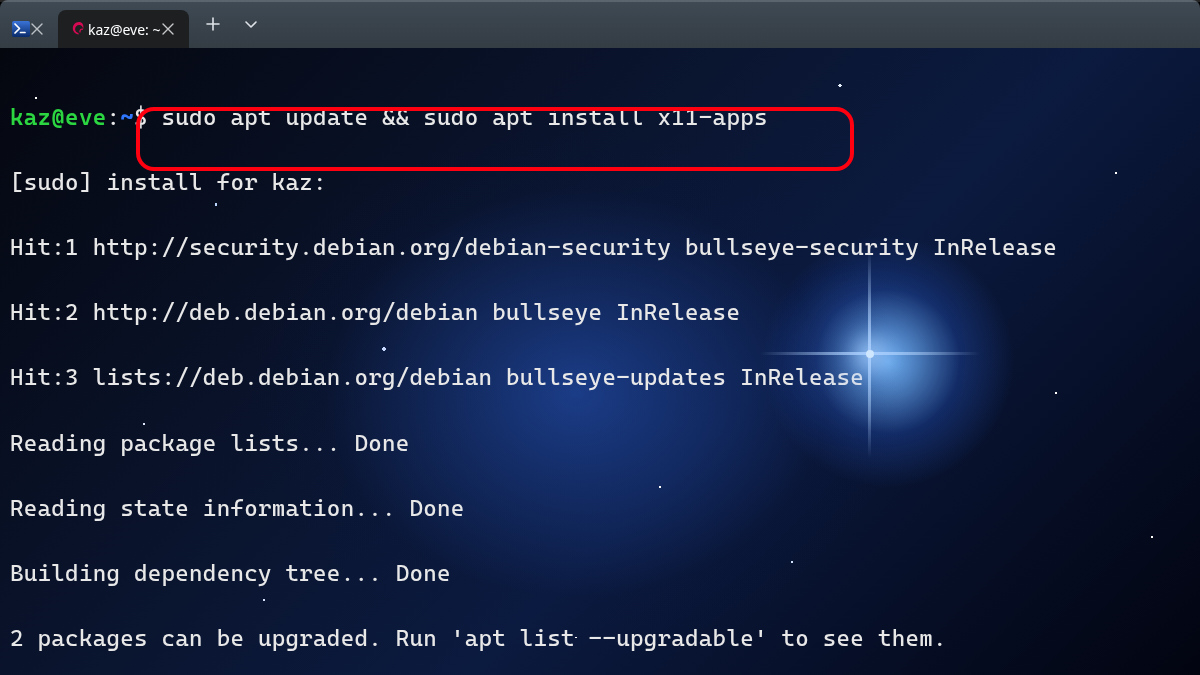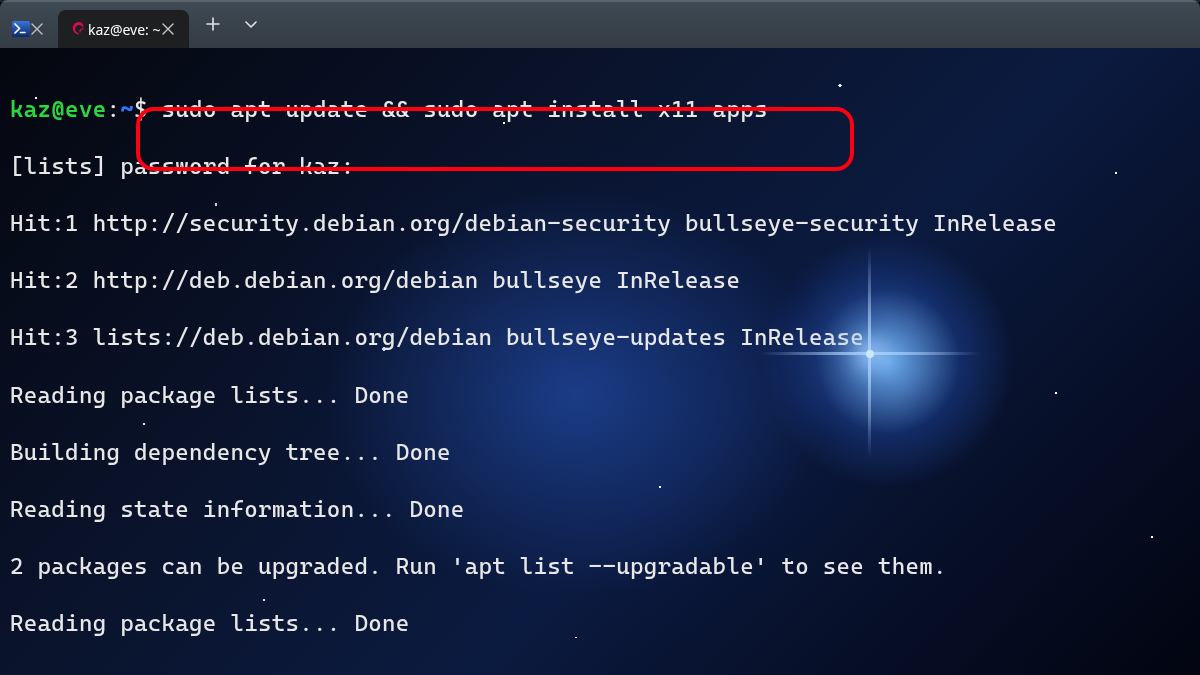--- a/index.html
+++ b/index.html
@@ -131,21 +131,21 @@
 
   .term-content {
     position: relative;
     padding: 18px 12px 8px 10px;
     font-size: 23px;
     line-height: 28.6px;
     white-space: pre;
     color: #e8e8e8;
     letter-spacing: 0.3px;
   }
-  .term-content .line { display: block; white-space: pre; }
+  .term-content .line { display: block; white-space: pre; margin-top: 8px; }
   .fg-green  { color: #2bd641; font-weight: 600; }
   .fg-white  { color: #e8e8e8; }
   .fg-blue   { color: #2f77ff; font-weight: 600; }
 
   .highlight-box {
     position: absolute;
     border: 4px solid #ff0011;
     border-radius: 18px;
     pointer-events: none;
   }
@@ -204,27 +204,27 @@
     </span>
   </div>
 </div>
 
 <div class="terminal">
   <div class="star-spike-h"></div>
   <div class="star-spike-v"></div>
 
   <div class="term-content">
 <span class="line"><span class="fg-green">kaz@eve</span><span class="fg-white">:</span><span class="fg-blue">~</span><span class="fg-white">$</span><span class="fg-white"> sudo apt update &amp;&amp; sudo apt install x11-apps</span></span>
-<span class="line">[lists] password for kaz:</span>
+<span class="line">[sudo] install for kaz:</span>
 <span class="line">Hit:1 http://security.debian.org/debian-security bullseye-security InRelease</span>
 <span class="line">Hit:2 http://deb.debian.org/debian bullseye InRelease</span>
 <span class="line">Hit:3 lists://deb.debian.org/debian bullseye-updates InRelease</span>
 <span class="line">Reading package lists... Done</span>
+<span class="line">Reading state information... Done</span>
 <span class="line">Building dependency tree... Done</span>
-<span class="line">Reading state information... Done</span>
 <span class="line">2 packages can be upgraded. Run 'apt list --upgradable' to see them.</span>
 <span class="line">Reading package lists... Done</span>
 
 
 
 
 
   </div>
 
   <div class="highlight-box" style="left:136px;top:59px;width:710px;height:56px;"></div>

